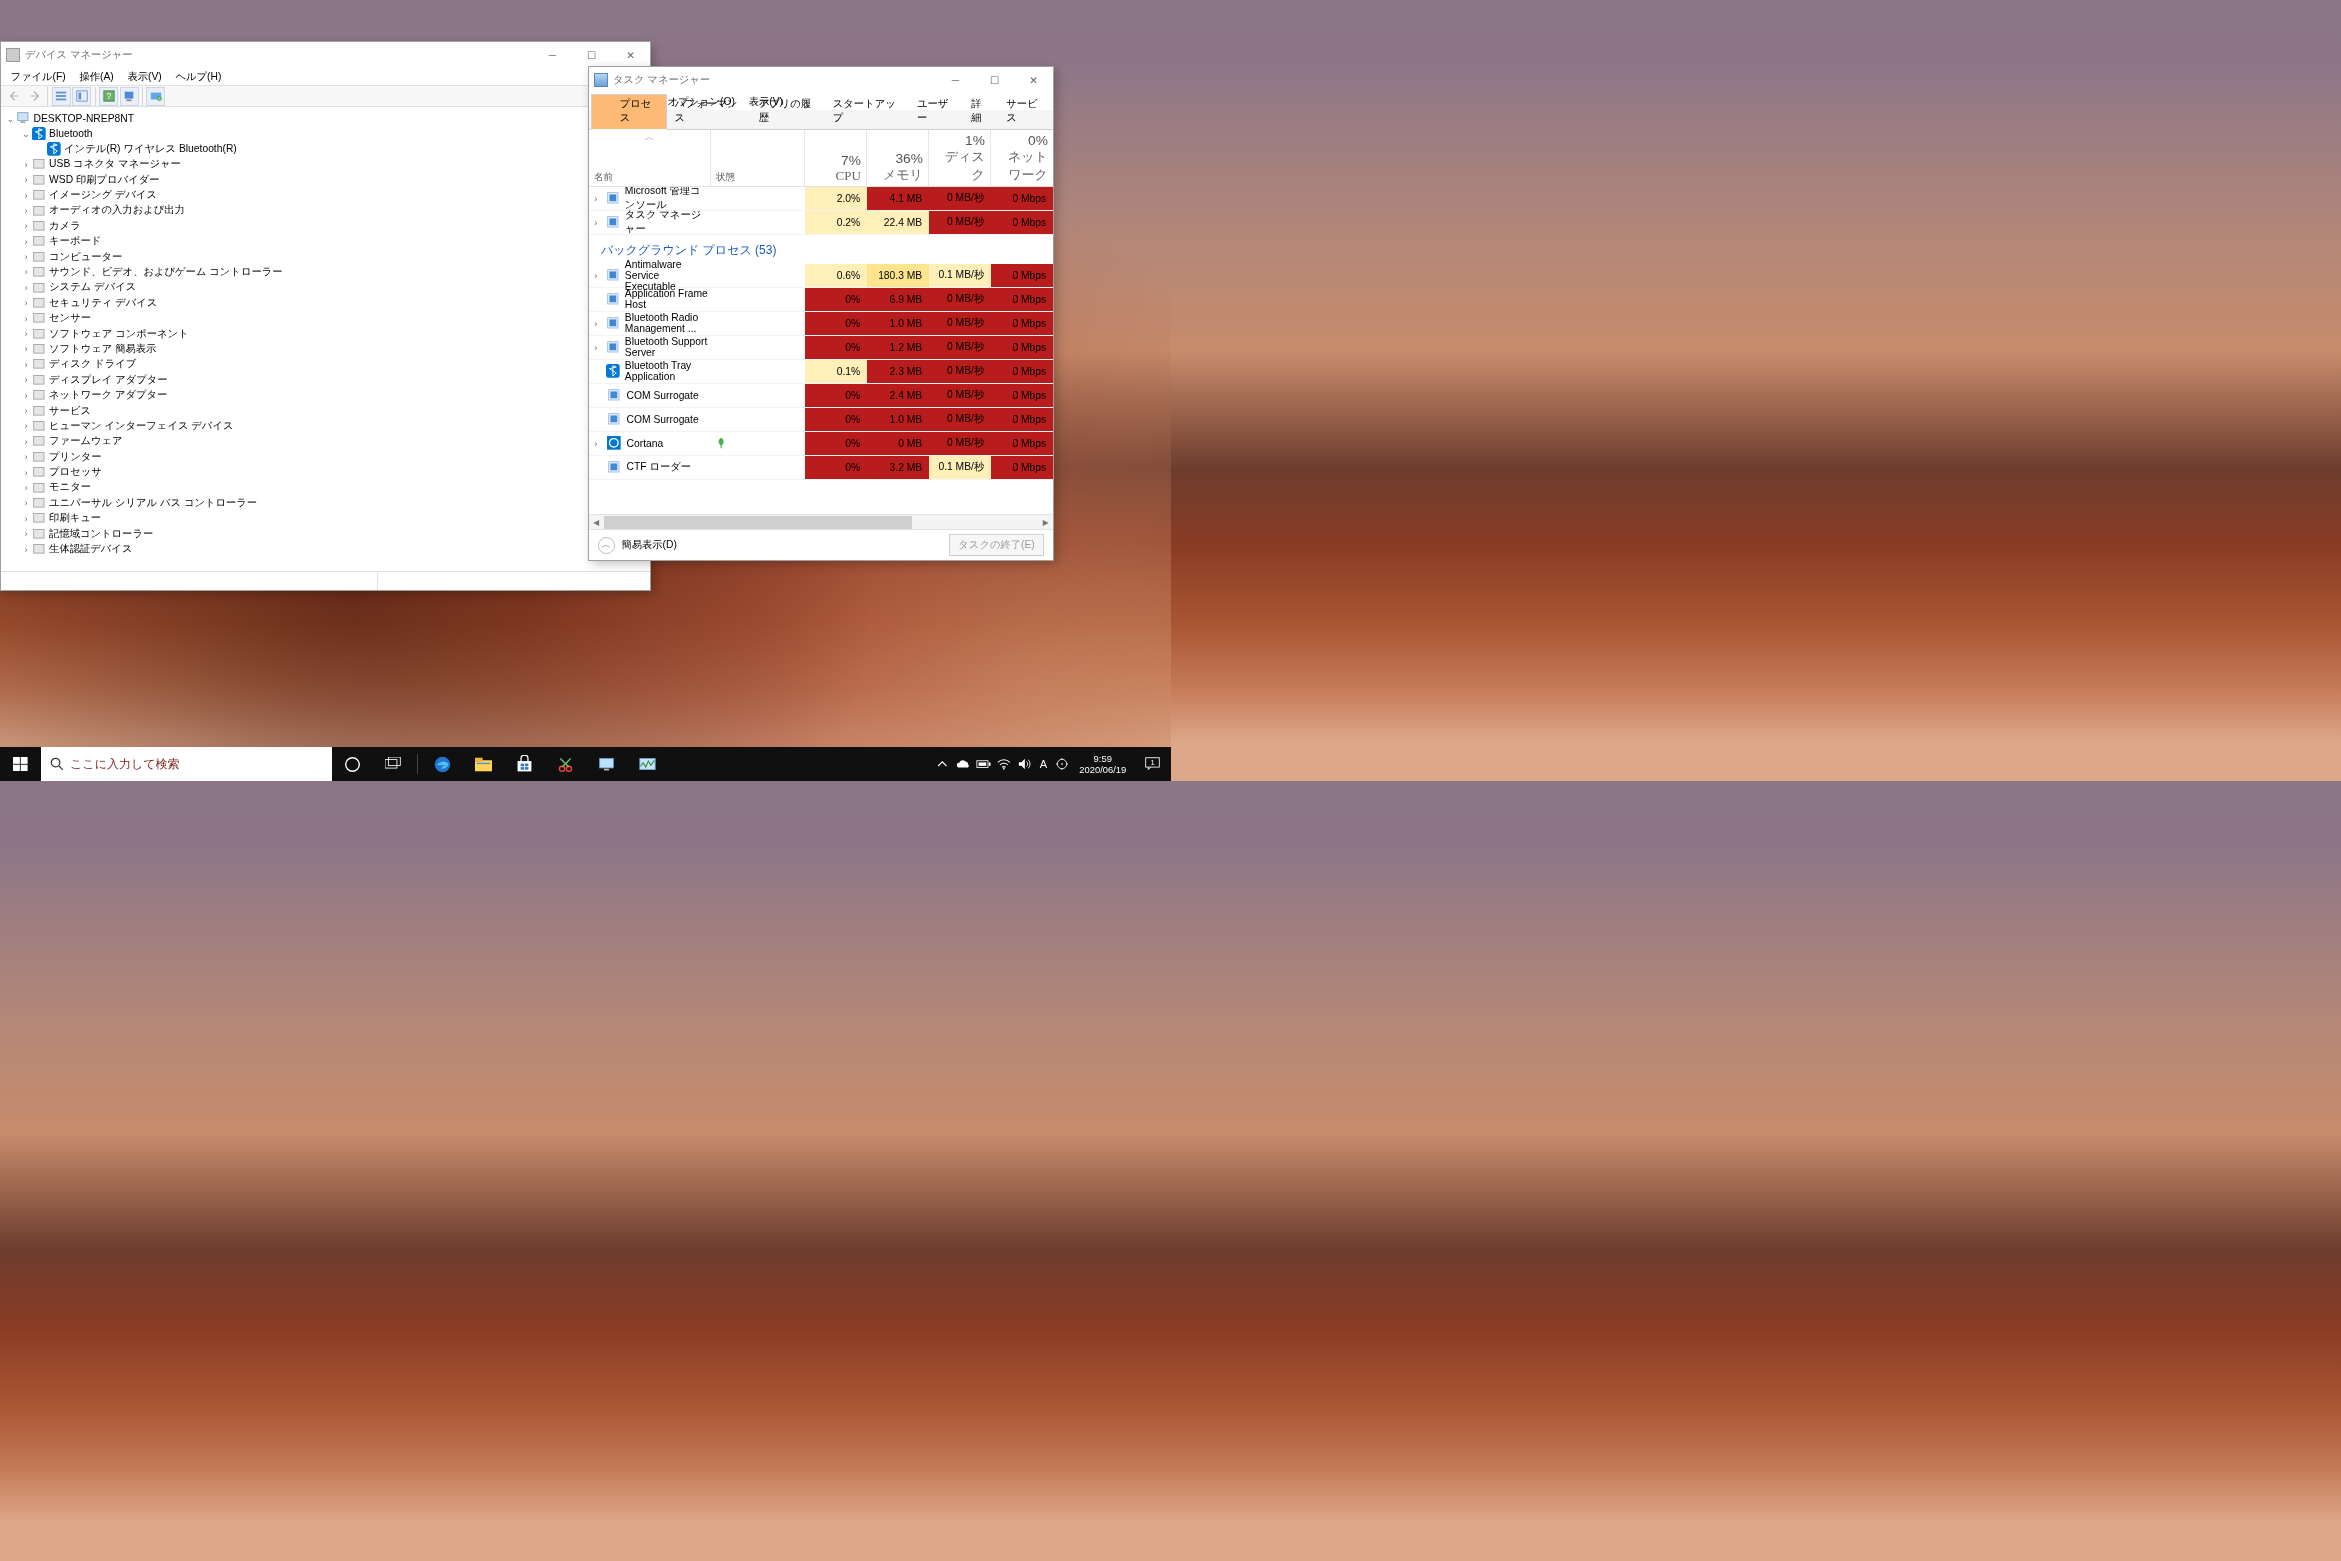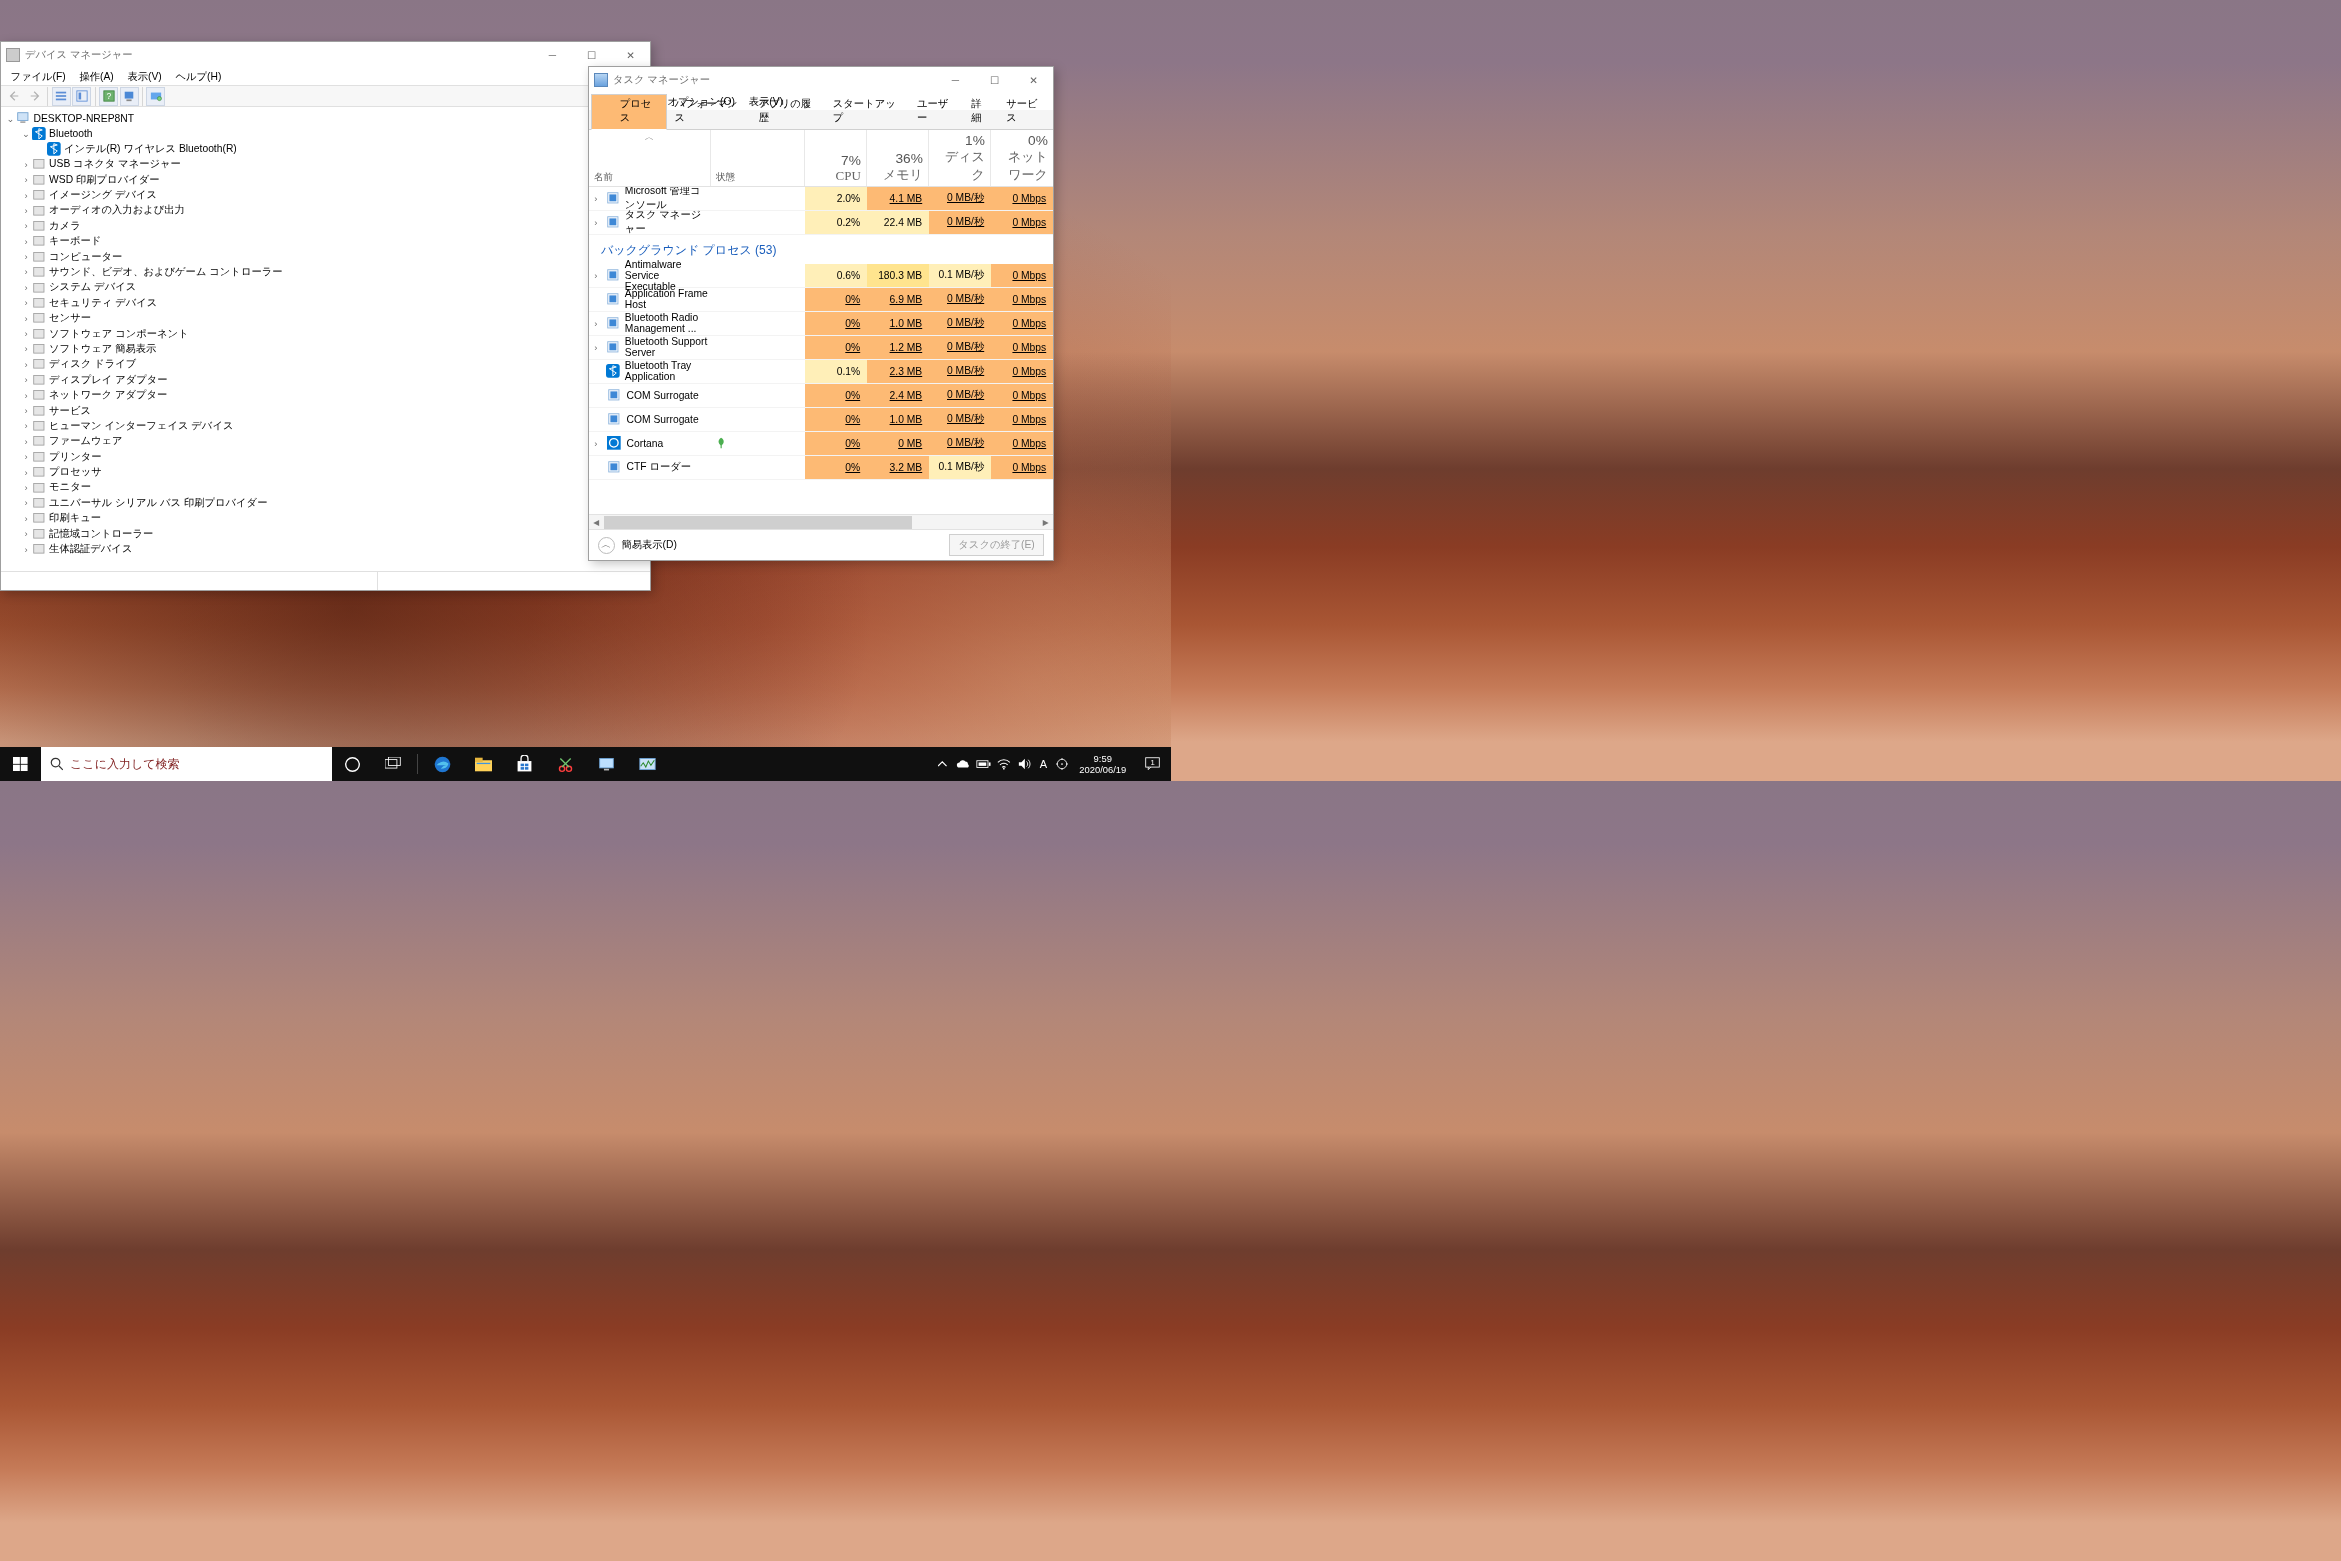--- a/index.html
+++ b/index.html
@@ -63,21 +63,21 @@
   .tm-head .name .lab { color:#555; }
   .tm-body { flex:1; overflow-y:scroll; overflow-x:hidden; font-size:10.3px; }
   .tm-group { color:#1a5ebc; padding:6.8px 5.1px 5.1px 12px; font-size:12px;}
   .tm-row { display:flex; align-items:center; height:24px; border-bottom:0.9px solid #f3f3f3;}
   .tm-row .twisty { width:13.7px; text-align:center; color:#666; font-size:9.4px;}
   .tm-row .picon { width:15.4px; height:15.4px; margin-right:5.1px; display:inline-flex; align-items:center; justify-content:center;}
   .tm-row .pname { flex:1; display:flex; align-items:center; padding-left:3.4px; }
   .tm-row .pstatus { width:94px; padding:0 5.1px; display:flex; align-items:center; justify-content:flex-start;}
   .tm-row .pstatus svg {color:#3aa73a;}
   .tm-row .nc { width:62px; text-align:right; padding:0 6.8px; height:100%; display:flex; align-items:center; justify-content:flex-end; white-space:nowrap;}
-  .heat0 { background:#fdba74;text-decoration:underline; }
+  .heat0 { background:#b91c1c; }
   .heat1 { background:#ffefb8; }
   .heat2 { background:#ffe48e; }
   .tm-hscroll { height:14.6px; border-top:0.9px solid #e2e2e2; display:flex; align-items:center;
     background:#f4f4f4;}
   .tm-hscroll .arr { width:14.6px; text-align:center; color:#777; font-size:7.7px;}
   .tm-hscroll .thumb { height:13px; background:#cfcfcf; width:308px; margin-left:0;}
   .tm-footer { height:31px; border-top:0.9px solid #e2e2e2; display:flex; align-items:center;
     padding:0 8.6px;}
   .tm-footer .circ { width:17px; height:17px; border:0.9px solid #bcbcbc; border-radius:50%;
     display:flex; align-items:center; justify-content:center; margin-right:6.8px; color:#777;}
@@ -394,21 +394,21 @@
           </span>
           <span>モニター</span>
         </div>
         <div class="tree-row" style="padding-left: 19px;">
           <span class="twisty">›</span>
           <span class="dicon">
             <svg width="13.7" height="13.7" viewBox="0 0 16 16">
               <rect x="2" y="3" width="12" height="10" fill="#e6e6e6" stroke="#9f9f9f"></rect>
             </svg>
           </span>
-          <span>ユニバーサル シリアル バス 印刷プロバイダー</span>
+          <span>ユニバーサル シリアル バス コントローラー</span>
         </div>
         <div class="tree-row" style="padding-left: 19px;">
           <span class="twisty">›</span>
           <span class="dicon">
             <svg width="13.7" height="13.7" viewBox="0 0 16 16">
               <rect x="2" y="3" width="12" height="10" fill="#e6e6e6" stroke="#9f9f9f"></rect>
             </svg>
           </span>
           <span>印刷キュー</span>
         </div>

